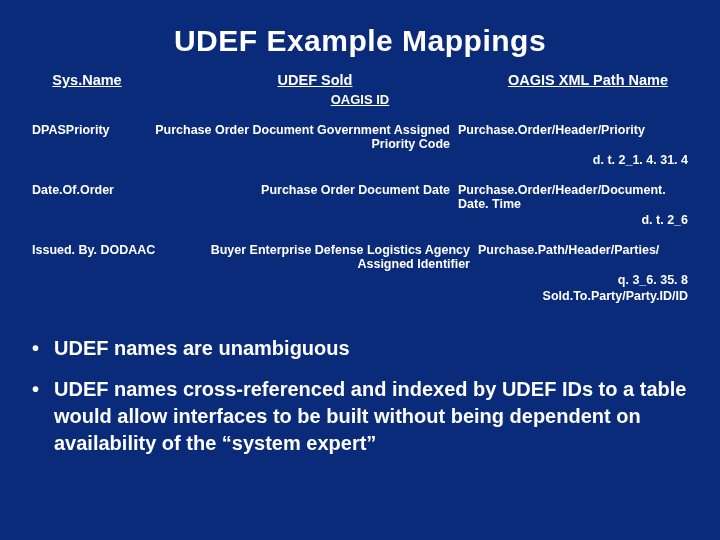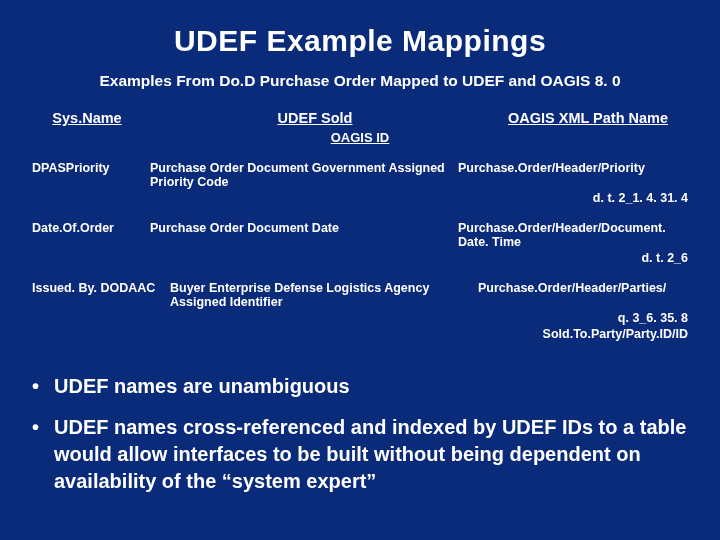--- a/index.html
+++ b/index.html
@@ -52,21 +52,21 @@
     margin-bottom: 16px;
     padding-left: 0;
   }
   .row {
     display: flex;
     font-size: 12.5px;
     font-weight: bold;
     margin-bottom: 2px;
   }
   .row .c1 { width: 110px; text-align: left; }
-  .row .c2 { flex: 1; text-align: left; padding: 0 8px; }
+  .row .c2 { flex: 1; text-align: right; padding: 0 8px; }
   .row .c3 { width: 230px; text-align: left; }
   .id {
     text-align: right;
     font-size: 12.5px;
     font-weight: bold;
     margin-bottom: 16px;
   }
   .second-line {
     text-align: right;
     font-size: 12.5px;
@@ -91,21 +91,20 @@
   .bullet .txt {
     flex: 1;
   }
 </style>
 </head>
 <body>
 
 <div class="slide">
 
   <div class="title">UDEF Example Mappings</div>
-  <div class="subtitle">Examples From Do.D Purchase Order Mapped to UDEF and OAGIS 8. 0</div>
 
   <div class="tbl">
     <div class="hdr">
       <div class="c1">Sys.Name</div>
       <div class="c2">UDEF Sold</div>
       <div class="c3">OAGIS XML Path Name</div>
     </div>
     <div class="hdr2">OAGIS ID</div>
 
     <div class="row">
@@ -118,21 +117,21 @@
     <div class="row">
       <div class="c1">Date.Of.Order</div>
       <div class="c2">Purchase Order Document Date</div>
       <div class="c3">Purchase.Order/Header/Document. Date. Time</div>
     </div>
     <div class="id">d. t. 2_6</div>
 
     <div class="row">
       <div class="c1" style="width:130px">Issued. By. DODAAC</div>
       <div class="c2">Buyer Enterprise Defense Logistics Agency Assigned Identifier</div>
-      <div class="c3" style="width:210px">Purchase.Order/Header/Parties/</div>
+      <div class="c3" style="width:210px">Purchase.Path/Header/Parties/</div>
     </div>
     <div class="id">q. 3_6. 35. 8</div>
     <div class="second-line">Sold.To.Party/Party.ID/ID</div>
 
   </div>
 
   <div class="bullets">
     <div class="bullet">
       <div class="dot">•</div>
       <div class="txt">UDEF names are unambiguous</div>

